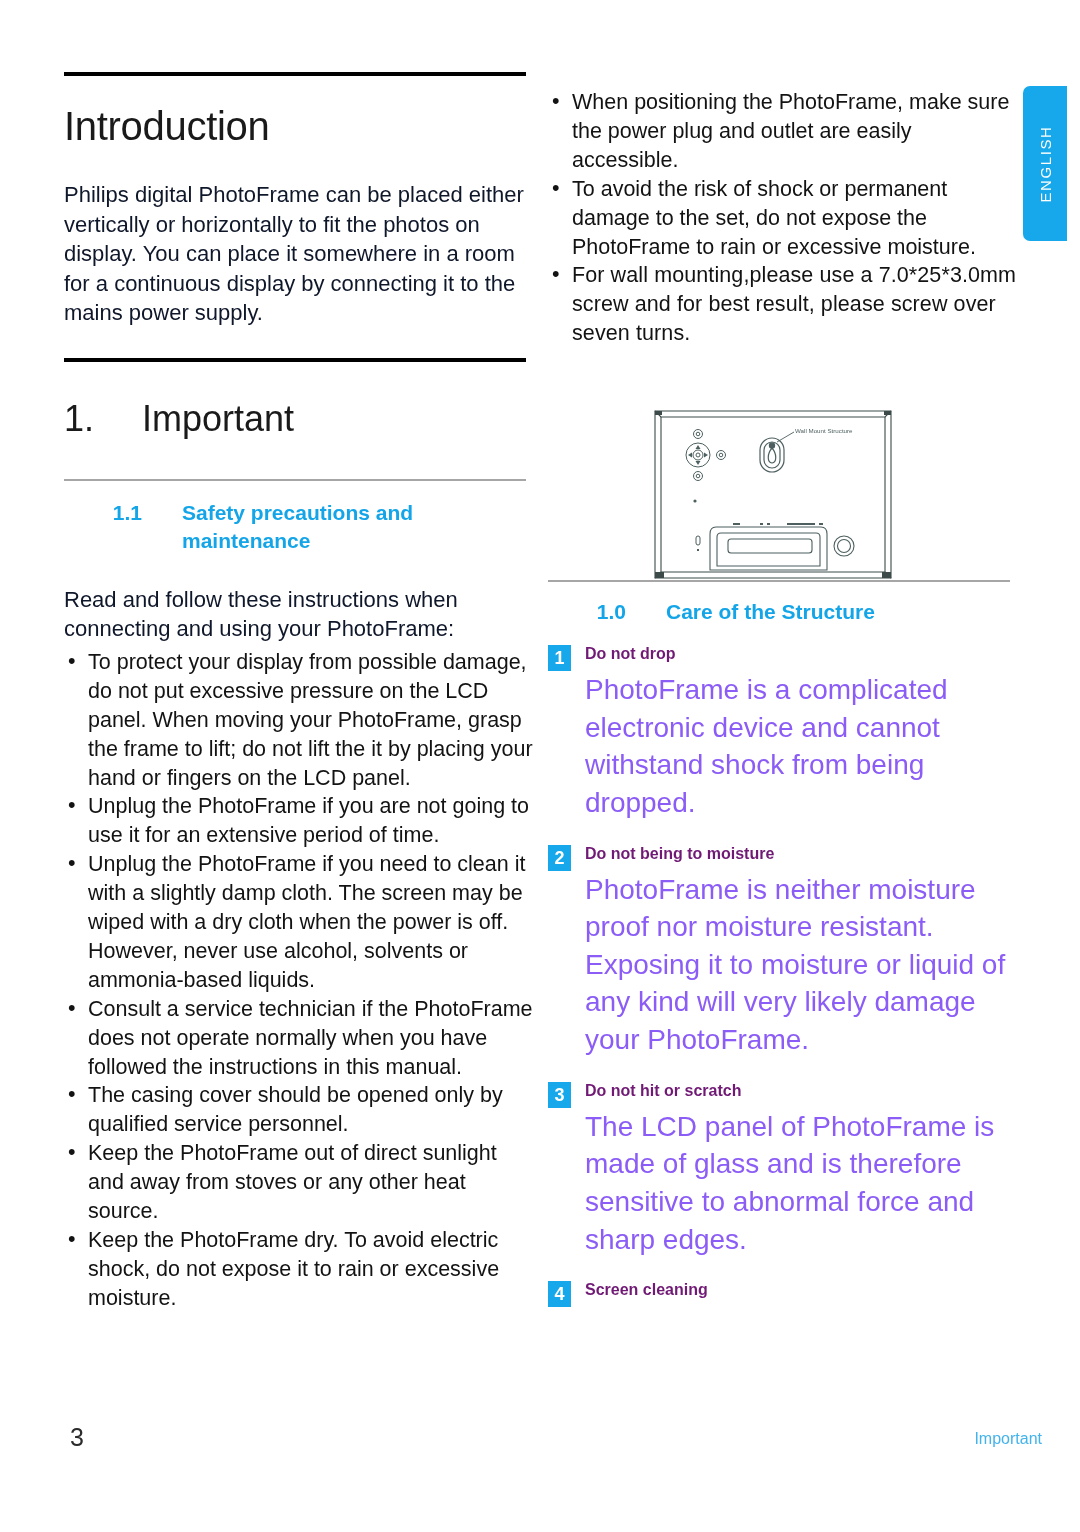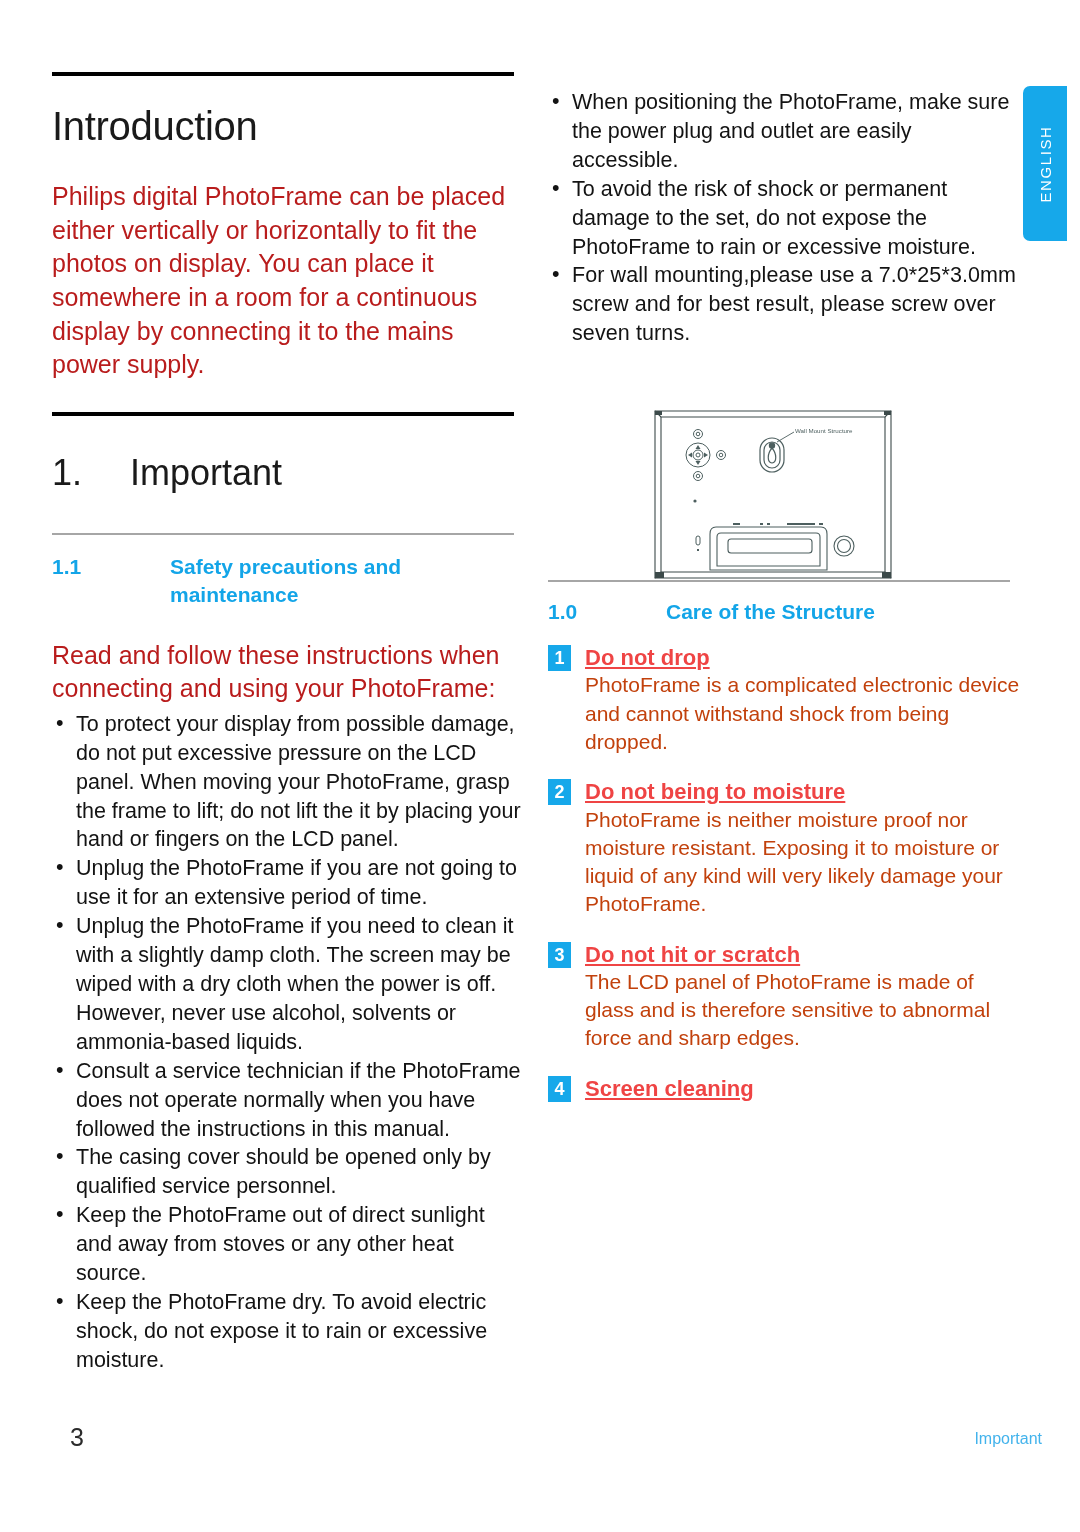--- a/index.html
+++ b/index.html
@@ -18,21 +18,21 @@
     background: #ffffff;
     overflow: hidden;
   }
 
   
   .col {
     position: absolute;
     top: 0;
     width: 472px;
   }
-  #col-left  { left: 52px; }
+  #col-left  { left: 64px; }
   #col-right { left: 548px; }
 
   
   .rule-thick {
     border: 0;
     border-top: 4px solid #000000;
     margin: 0;
     width: 462px;
   }
   .rule-thin {
@@ -61,28 +61,28 @@
   }
   .h-chapter .num { width: 78px; flex: 0 0 78px; }
 
   .h-section {
     display: flex;
     font-size: 21px;
     font-weight: bold;
     color: #13A5E8;
     line-height: 1.32;
   }
-  .h-section .num { width: 78px; flex: 0 0 78px; }
+  .h-section .num { width: 78px; flex: 0 0 78px; text-align: right; }
   .h-section .txt { flex: 1 1 auto; margin-left: 40px; }
 
   
   .para {
-    font-size: 25px;
+    font-size: 22px;
     line-height: 1.345;
-    color: #b91c1c;
+    color: #0f172a;
     margin: 0;
   }
   .para.alt {
     font-family: "Liberation Sans", sans-serif;
     letter-spacing: 0.1px;
   }
 
   ul.bullets {
     list-style: none;
     margin: 0;
@@ -116,31 +116,30 @@
     background: #16A8EA;
     color: #ffffff;
     font-size: 18px;
     font-weight: bold;
     line-height: 26px;
     text-align: center;
     margin-right: 14px;
     margin-top: 1px;
   }
   .care-title {
-    font-size: 22px;
+    font-size: 16px;
     font-weight: bold;
-    color: #ef4444;
+    color: #701a75;
     line-height: 1.25;
-    text-decoration: underline;
   }
   .care-body {
     margin-left: 37px;
-    font-size: 21px;
+    font-size: 28px;
     line-height: 1.345;
-    color: #c2410c;
+    color: #8b5cf6;
   }
 
   
   #english-tab {
     position: absolute;
     left: 1023px;
     top: 86px;
     width: 44px;
     height: 155px;
     background: #16A8EA;

